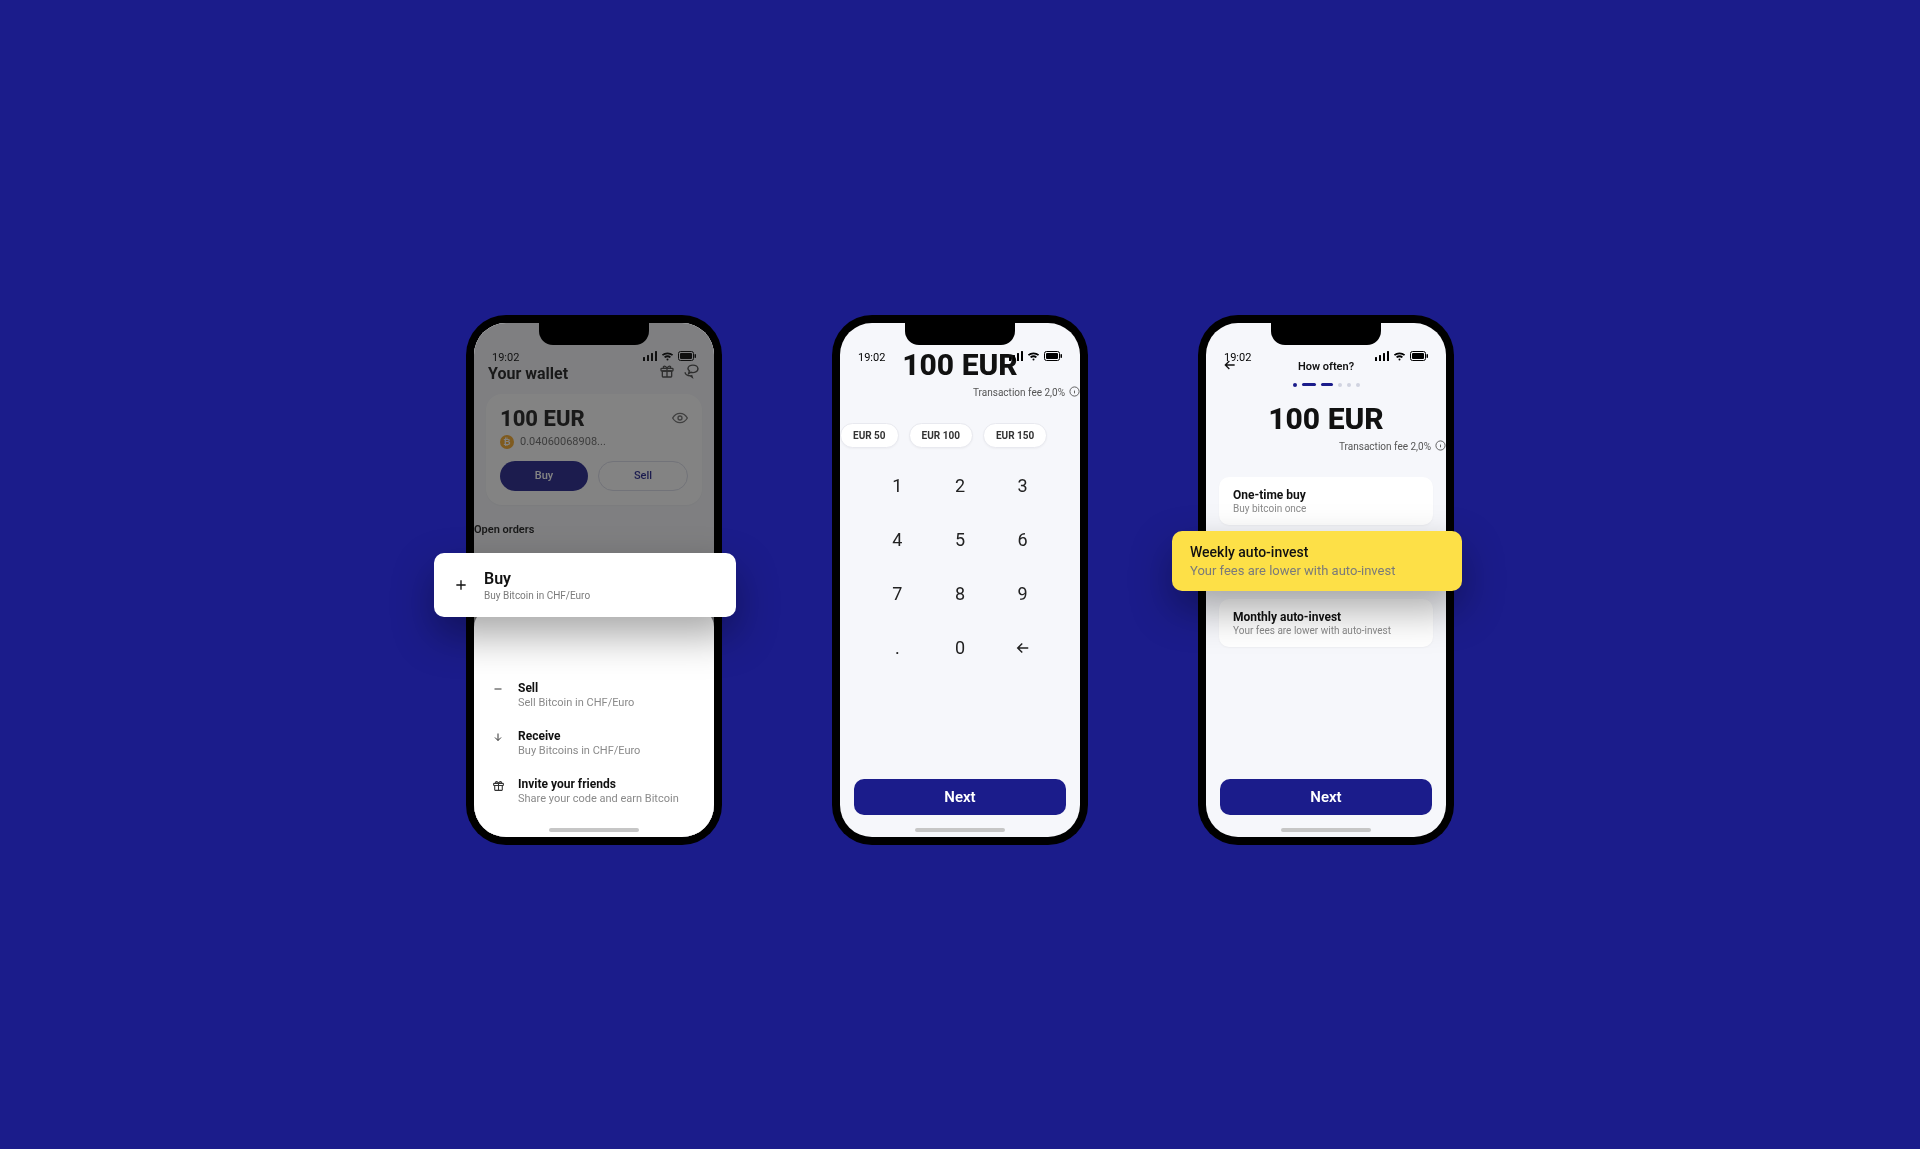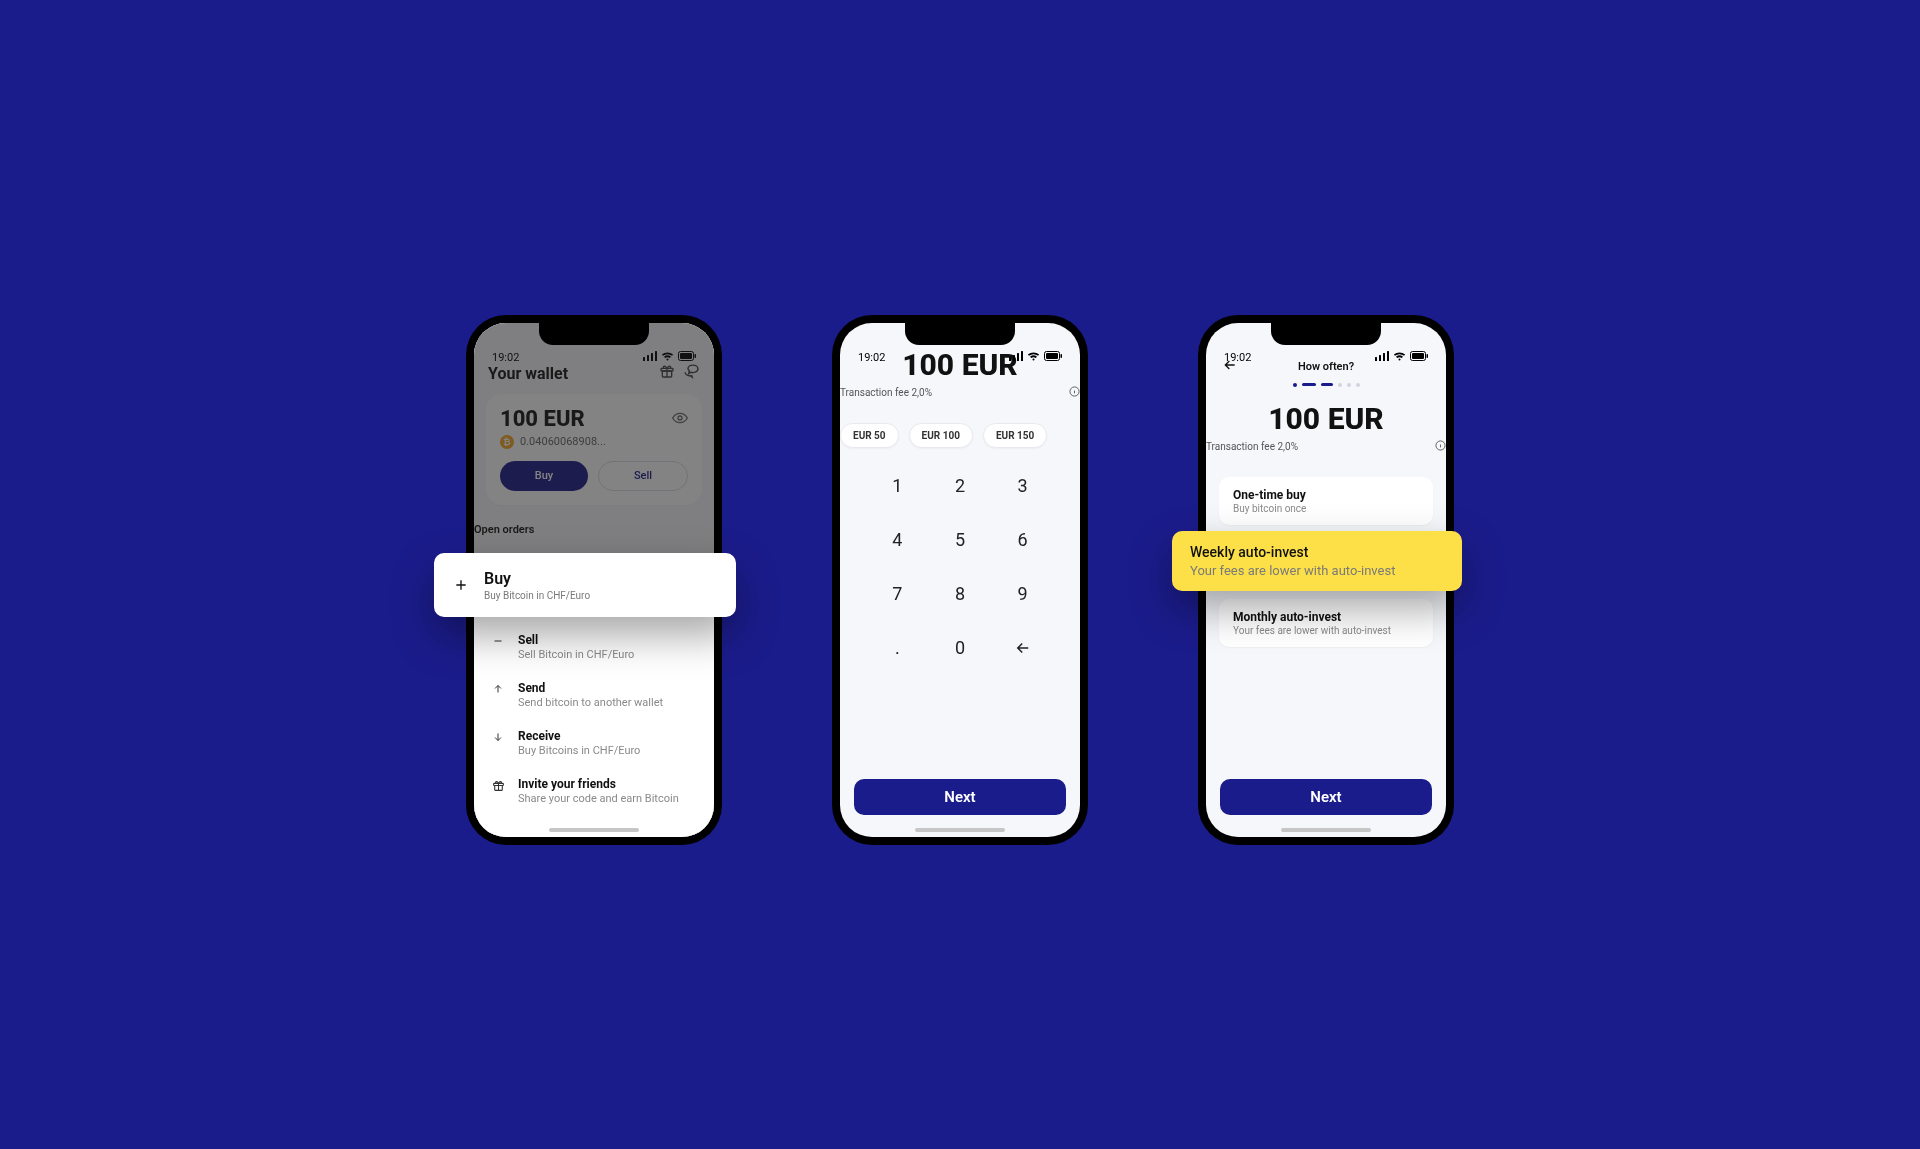--- a/index.html
+++ b/index.html
@@ -193,21 +193,21 @@
   .pdot {
     width:4px; height:4px; border-radius:50%; background:#d0d3e0;
   }
   .pdot.active { background:#1b1c8b; width:14px; height:3px; border-radius:2px;}
   .big-amount {
     text-align:center;
     font-size: 30px; font-weight:800; color:#111;
     margin-top: 14px;
   }
   .fee-row {
-    display:flex; align-items:center; justify-content:space-between; gap:4px;
+    display:flex; align-items:center; justify-content:flex-end; gap:4px;
     font-size:10px; color:#555; margin-top:4px;
   }
 
   
   .presets {
     display:flex; gap:10px; justify-content:flex-start; margin-top:24px;
   }
   .preset {
     background:#fff; border:1px solid #e8e9ef; border-radius:16px;
     padding:6px 12px; font-size:10px; font-weight:700; color:#333;
@@ -344,31 +344,20 @@
           <svg width="12" height="12" viewBox="0 0 24 24" stroke="currentColor" stroke-width="2">
               <line x1="5" y1="12" x2="19" y2="12"></line>
             </svg>
         </span>
         <span class="txt">
           <div class="t">Sell</div>
           <div class="s">Sell Bitcoin in CHF/Euro</div>
         </span>
       </div>
 
-      <div class="sheet-item">
-        <span class="ic">
-          <svg width="12" height="12" viewBox="0 0 24 24" stroke="currentColor" stroke-width="2" fill="none">
-              <path d="M12 19V5M6 11l6-6 6 6"></path>
-            </svg>
-        </span>
-        <span class="txt">
-          <div class="t">Send</div>
-          <div class="s">Send bitcoin to another wallet</div>
-        </span>
-      </div>
 
       <div class="sheet-item">
         <span class="ic">
           <svg width="12" height="12" viewBox="0 0 24 24" stroke="currentColor" stroke-width="2" fill="none">
               <path d="M12 5v14M6 13l6 6 6-6"></path>
             </svg>
         </span>
         <span class="txt">
           <div class="t">Receive</div>
           <div class="s">Buy Bitcoins in CHF/Euro</div>

